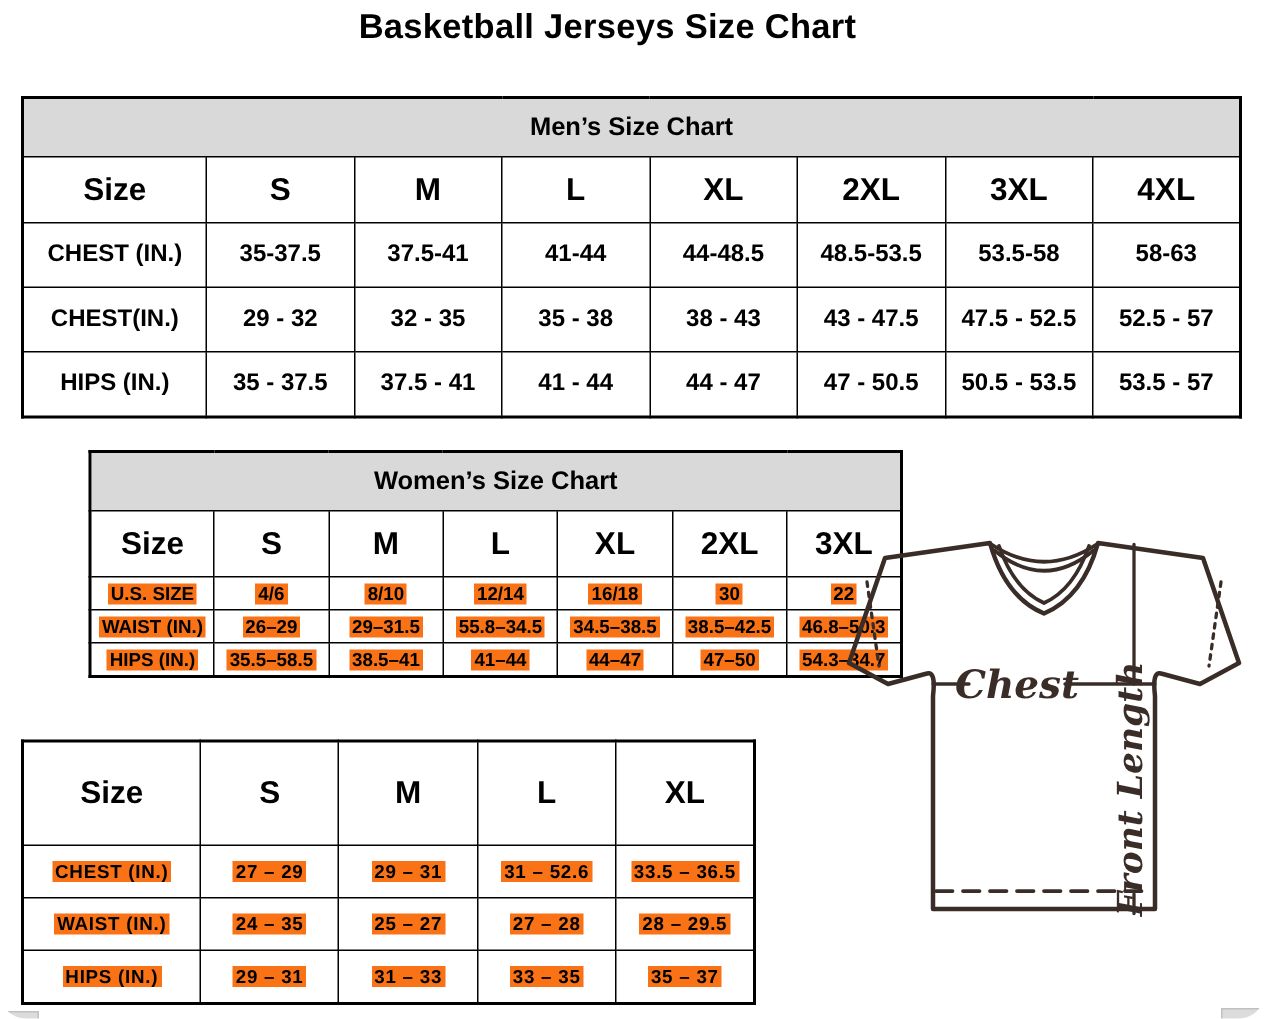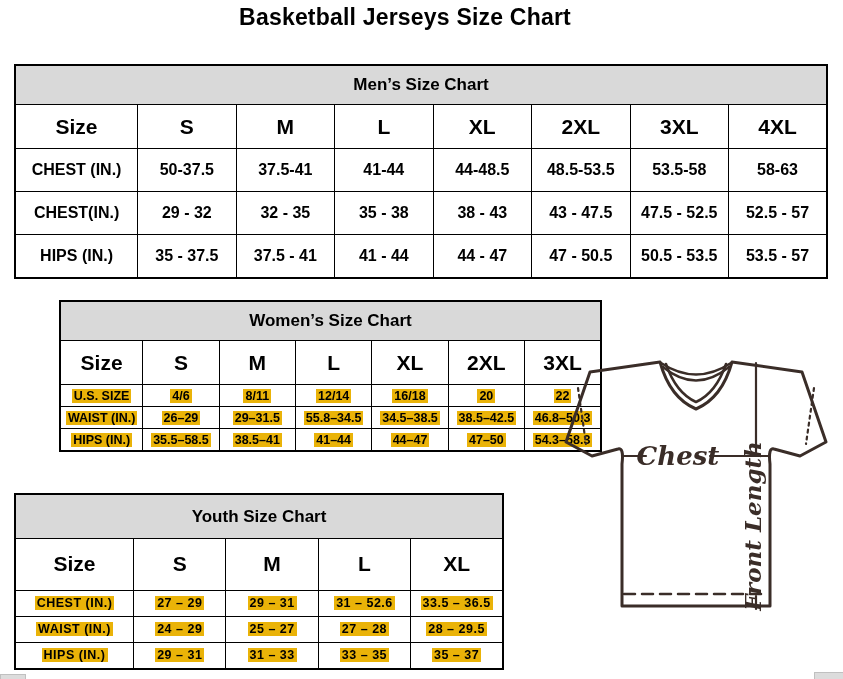--- a/index.html
+++ b/index.html
@@ -1,34 +1,34 @@
 <!DOCTYPE html>
 <html><head>
 <meta charset="utf-8">
 <style>
   html,body{margin:0;padding:0;background:#ffffff;}
   .page{position:relative;width:843px;height:679px;background:#ffffff;overflow:hidden;
-        font-family:"Liberation Sans",sans-serif;color:#000;}
+        font-family:"Liberation Sans",sans-serif;color:#000;border-radius:17px;}
   .page-title{position:absolute;top:4px;left:0;width:810px;text-align:center;
               font-size:23px;font-weight:bold;letter-spacing:0.2px;}
   .tbl{position:absolute;}
   #tbl-men{left:14px;top:64px;width:814px;height:212px;}
   #tbl-women{left:14px;top:300px;width:543px;height:124px;padding-left:45px;}
   #tbl-youth{left:14px;top:493px;width:490px;height:177px;}
   table.grid{border-collapse:collapse;width:100%;height:100%;table-layout:fixed;
              border:2px solid #000;}
   table.grid td{border:1.5px solid #000;text-align:center;vertical-align:middle;
                 font-weight:bold;padding:0 2px;overflow:hidden;white-space:nowrap;}
   td.band{background:#d9d9d9;font-size:17px;height:38px;border-bottom:2px solid #000;}
   tr.hdr td{font-size:21px;height:43px;}
   #tbl-men tr.datarow td{font-size:16px;height:42px;}
   table.compact tr.datarow td{font-size:12.5px;height:21px;}
   #tbl-youth tr.hdr td{height:44px;}
   #tbl-youth table.compact tr.datarow td{height:22px;letter-spacing:0.5px;}
-  span.hl{background:#eab308;padding:0 2px;}
+  span.hl{background:#f97316;padding:0 2px;}
   #tbl-men col.col-label{width:15.1%}   #tbl-men col.col-val{width:12.13%}
   #tbl-women col.col-label{width:15.3%} #tbl-women col.col-val{width:14.12%}
   #tbl-youth col.col-label{width:24.3%} #tbl-youth col.col-val{width:18.92%}
   .jersey{position:absolute;left:560px;top:356px;width:272px;height:268px;}
   .frag{position:absolute;background:#dcdcdc;border:1px solid #c0c0c0;}
   #frag-l{left:0;top:674px;width:24px;height:4px;}
   #frag-r{left:814px;top:672px;width:28px;height:6px;}
 </style>
 </head>
 <body>
@@ -58,21 +58,21 @@
             <td>S</td>
             <td>M</td>
             <td>L</td>
             <td>XL</td>
             <td>2XL</td>
             <td>3XL</td>
             <td>4XL</td>
           </tr>
           <tr class="datarow">
             <td class="lbl">CHEST (IN.)</td>
-            <td>50-37.5</td>
+            <td>35-37.5</td>
             <td>37.5-41</td>
             <td>41-44</td>
             <td>44-48.5</td>
             <td>48.5-53.5</td>
             <td>53.5-58</td>
             <td>58-63</td>
           </tr>
           <tr class="datarow">
             <td class="lbl">CHEST(IN.)</td>
             <td>29 - 32</td>
@@ -116,77 +116,74 @@
             <td>S</td>
             <td>M</td>
             <td>L</td>
             <td>XL</td>
             <td>2XL</td>
             <td>3XL</td>
           </tr>
           <tr class="datarow">
             <td class="lbl"><span class="hl">U.S. SIZE</span></td>
             <td><span class="hl">4/6</span></td>
-            <td><span class="hl">8/11</span></td>
+            <td><span class="hl">8/10</span></td>
             <td><span class="hl">12/14</span></td>
             <td><span class="hl">16/18</span></td>
-            <td><span class="hl">20</span></td>
+            <td><span class="hl">30</span></td>
             <td><span class="hl">22</span></td>
           </tr>
           <tr class="datarow">
             <td class="lbl"><span class="hl">WAIST (IN.)</span></td>
             <td><span class="hl">26–29</span></td>
             <td><span class="hl">29–31.5</span></td>
             <td><span class="hl">55.8–34.5</span></td>
             <td><span class="hl">34.5–38.5</span></td>
             <td><span class="hl">38.5–42.5</span></td>
             <td><span class="hl">46.8–50.3</span></td>
           </tr>
           <tr class="datarow">
             <td class="lbl"><span class="hl">HIPS (IN.)</span></td>
             <td><span class="hl">35.5–58.5</span></td>
             <td><span class="hl">38.5–41</span></td>
             <td><span class="hl">41–44</span></td>
             <td><span class="hl">44–47</span></td>
             <td><span class="hl">47–50</span></td>
-            <td><span class="hl">54.3–58.3</span></td>
+            <td><span class="hl">54.3–34.7</span></td>
           </tr>
         </tbody>
       </table>
     </div>
   <div class="tbl" id="tbl-youth">
       <table class="grid compact">
         <colgroup>
           <col class="col-label">
           <col class="col-val">
           <col class="col-val">
           <col class="col-val">
           <col class="col-val">
         </colgroup>
         <tbody>
-          <tr>
-            <td colspan="5" class="band">Youth Size Chart</td>
-          </tr>
           <tr class="hdr">
             <td>Size</td>
             <td>S</td>
             <td>M</td>
             <td>L</td>
             <td>XL</td>
           </tr>
           <tr class="datarow">
             <td class="lbl"><span class="hl">CHEST (IN.)</span></td>
             <td><span class="hl">27 – 29</span></td>
             <td><span class="hl">29 – 31</span></td>
             <td><span class="hl">31 – 52.6</span></td>
             <td><span class="hl">33.5 – 36.5</span></td>
           </tr>
           <tr class="datarow">
             <td class="lbl"><span class="hl">WAIST (IN.)</span></td>
-            <td><span class="hl">24 – 29</span></td>
+            <td><span class="hl">24 – 35</span></td>
             <td><span class="hl">25 – 27</span></td>
             <td><span class="hl">27 – 28</span></td>
             <td><span class="hl">28 – 29.5</span></td>
           </tr>
           <tr class="datarow">
             <td class="lbl"><span class="hl">HIPS (IN.)</span></td>
             <td><span class="hl">29 – 31</span></td>
             <td><span class="hl">31 – 33</span></td>
             <td><span class="hl">33 – 35</span></td>
             <td><span class="hl">35 – 37</span></td>

